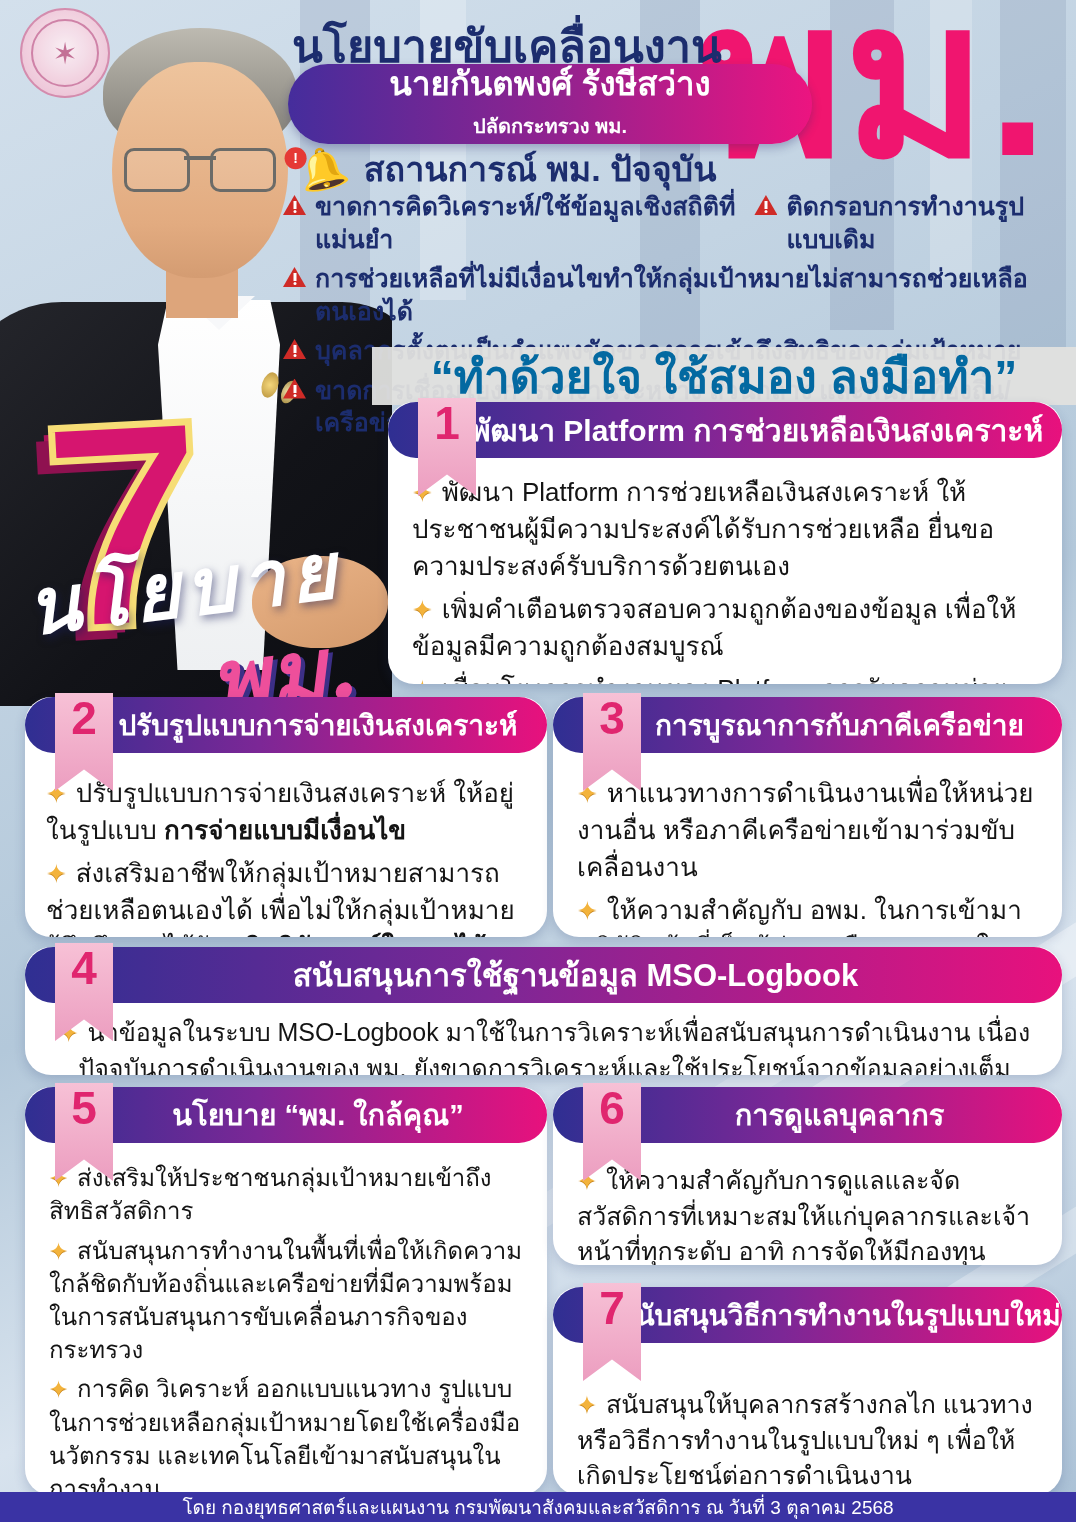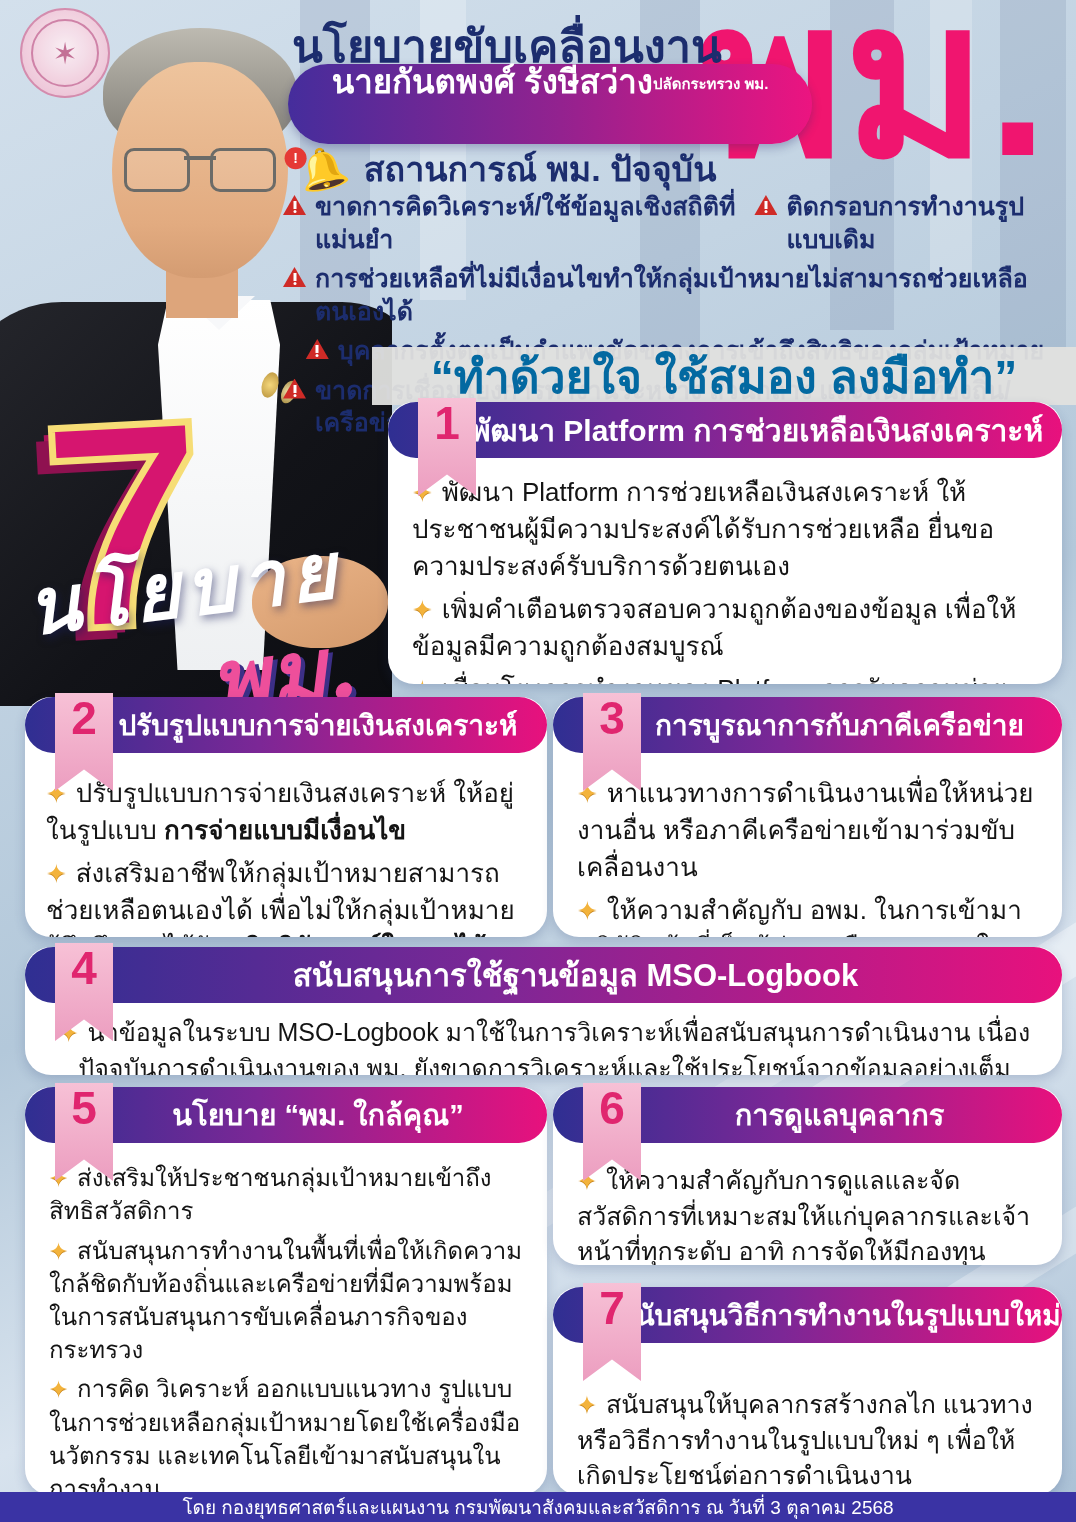--- a/index.html
+++ b/index.html
@@ -60,37 +60,37 @@
   .script{font-family:"DejaVu Serif","Liberation Serif",serif;font-style:italic;font-weight:700;white-space:nowrap;}
   .script1{position:absolute;left:12px;top:118px;font-size:78px;color:#ffffff;letter-spacing:6px;
     transform:rotate(-7deg);text-shadow:2px 4px 8px rgba(25,30,90,.5);}
   .script2{position:absolute;left:196px;top:196px;font-size:88px;color:#ee4f9b;
     transform:rotate(-7deg);text-shadow:4px 4px 0 #3c2f86;}
 
   
   .top-title{position:absolute;left:292px;top:10px;font-size:45px;font-weight:800;color:#1c2d6e;z-index:5;}
   .name-pill{position:absolute;left:288px;top:64px;width:524px;height:80px;border-radius:42px;z-index:5;
     background:linear-gradient(90deg,#452d9c 0%,#93228f 52%,#ec1480 100%);
-    display:flex;flex-direction:row;justify-content:center;color:#fff;
+    display:flex;flex-direction:column;align-items:center;justify-content:center;color:#fff;
     box-shadow:0 4px 10px rgba(40,40,110,.3);}
   .name{font-size:33px;font-weight:800;line-height:1.1;}
-  .position{font-size:15px;font-weight:700;margin-top:8px;}
+  .position{font-size:20px;font-weight:700;margin-top:8px;}
   .big-acro{position:absolute;left:672px;top:-34px;width:404px;text-align:center;z-index:4;
     font-size:218px;font-weight:900;line-height:1.05;color:#f0156f;}
 
   
   .situation-head{position:absolute;left:298px;top:142px;display:flex;align-items:center;gap:16px;z-index:5;}
   .bell{position:relative;font-size:40px;transform:rotate(-14deg);line-height:1;}
   .bell-badge{position:absolute;top:-8px;left:-10px;width:22px;height:22px;border-radius:50%;background:#e53935;
     color:#fff;font-size:14px;font-weight:900;display:flex;align-items:center;justify-content:center;transform:rotate(14deg);}
   .situation-title{font-size:34px;font-weight:800;color:#1c2d6e;}
   .warnings{position:absolute;left:283px;top:190px;width:784px;color:#1c2d6e;font-weight:700;font-size:25px;z-index:5;}
   .warn-row{display:flex;align-items:flex-start;gap:9px;margin-bottom:7px;line-height:1.3;}
   .warn-row.split{justify-content:space-between;}
-  .warn-row.center{justify-content:center;}
+  .warn-row.center{justify-content:flex-start;}
   .warn-item{display:flex;align-items:flex-start;gap:9px;}
   .warn-ico{flex:none;margin-top:5px;width:23px;height:20px;background:#cf2b27;
     clip-path:polygon(50% 0,100% 100%,0 100%);position:relative;}
   .warn-ico i{position:absolute;left:50%;top:6px;width:3px;height:8px;background:#fff;transform:translateX(-50%);}
   .warn-ico b{position:absolute;left:50%;bottom:2px;width:3px;height:3px;background:#fff;transform:translateX(-50%);border-radius:50%;}
 
   
   .quote-band{position:absolute;left:372px;top:347px;width:704px;height:58px;z-index:5;
     background:rgba(224,224,222,.95);display:flex;align-items:center;justify-content:center;}
   .quote-text{font-size:46px;font-weight:800;color:#0369a1;}

